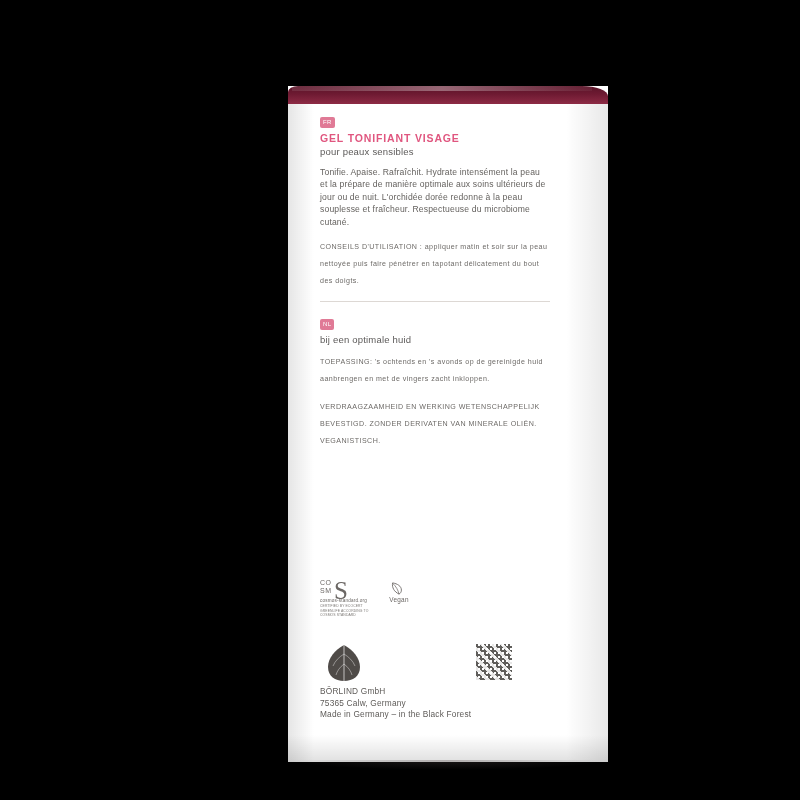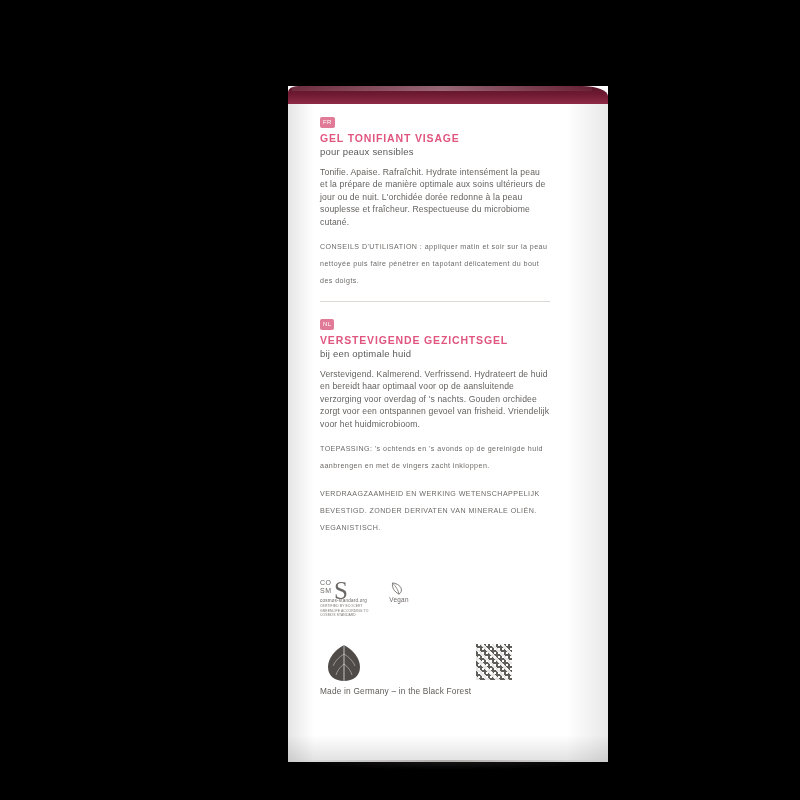--- a/index.html
+++ b/index.html
@@ -286,23 +286,21 @@
       <div class="product-title">GEL TONIFIANT VISAGE</div>
       <div class="product-sub">pour peaux sensibles</div>
       <p class="body-text">Tonifie. Apaise. Rafraîchit. Hydrate intensément la peau et la prépare de manière optimale aux soins ultérieurs de jour ou de nuit. L'orchidée dorée redonne à la peau souplesse et fraîcheur. Respectueuse du microbiome cutané.</p>
       <p class="small-caps-text">CONSEILS D'UTILISATION : appliquer matin et soir sur la peau nettoyée puis faire pénétrer en tapotant délicatement du bout des doigts.</p>
     </div>
 
     <div class="rule"></div>
 
     <div class="section-nl">
       <span class="lang-tag">NL</span>
-      <div class="product-title">VERSTEVIGENDE GEZICHTSGEL</div>
       <div class="product-sub">bij een optimale huid</div>
-      <p class="body-text">Verstevigend. Kalmerend. Verfrissend. Hydrateert de huid en bereidt haar optimaal voor op de aansluitende verzorging voor overdag of 's nachts. Gouden orchidee zorgt voor een ontspannen gevoel van frisheid. Vriendelijk voor het huidmicrobioom.</p>
       <p class="small-caps-text">TOEPASSING: 's ochtends en 's avonds op de gereinigde huid aanbrengen en met de vingers zacht inkloppen.</p>
       <p class="small-caps-text">VERDRAAGZAAMHEID EN WERKING WETENSCHAPPELIJK BEVESTIGD. ZONDER DERIVATEN VAN MINERALE OLIËN. VEGANISTISCH.</p>
     </div>
 
   </div>
 
   <div class="badges">
     <div class="cosmos">
       <div class="cs-letters">CO<br>SM</div>
       <div class="cs-big">S</div>
@@ -324,20 +322,22 @@
   <svg class="brandmark" viewBox="0 0 44 42">
     <path d="M22 3 C31 8 38 16 38 25 C38 34 31 39 22 39 C13 39 6 34 6 25 C6 16 13 8 22 3 Z" fill="#4f4b48"></path>
     <path d="M22 3 C22 12 22 30 22 39" stroke="#ffffff" stroke-width="1.2" fill="none" opacity="0.55"></path>
     <path d="M22 12 C17 15 13 19 11 24" stroke="#ffffff" stroke-width="0.9" fill="none" opacity="0.45"></path>
     <path d="M22 12 C27 15 31 19 33 24" stroke="#ffffff" stroke-width="0.9" fill="none" opacity="0.45"></path>
     <path d="M22 22 C18 25 15 29 14 33" stroke="#ffffff" stroke-width="0.9" fill="none" opacity="0.45"></path>
     <path d="M22 22 C26 25 29 29 30 33" stroke="#ffffff" stroke-width="0.9" fill="none" opacity="0.45"></path>
   </svg>
 
   <div class="footer">
+    <div>BÖRLIND GmbH</div>
+    <div>75365 Calw, Germany</div>
     <div>Made in Germany – in the Black Forest</div>
   </div>
 
   <div class="carton-shade-left"></div>
   <div class="carton-shade-right"></div>
   <div class="carton-bottom-fade"></div>
   <div class="floor"></div>
 
 </div>
 

